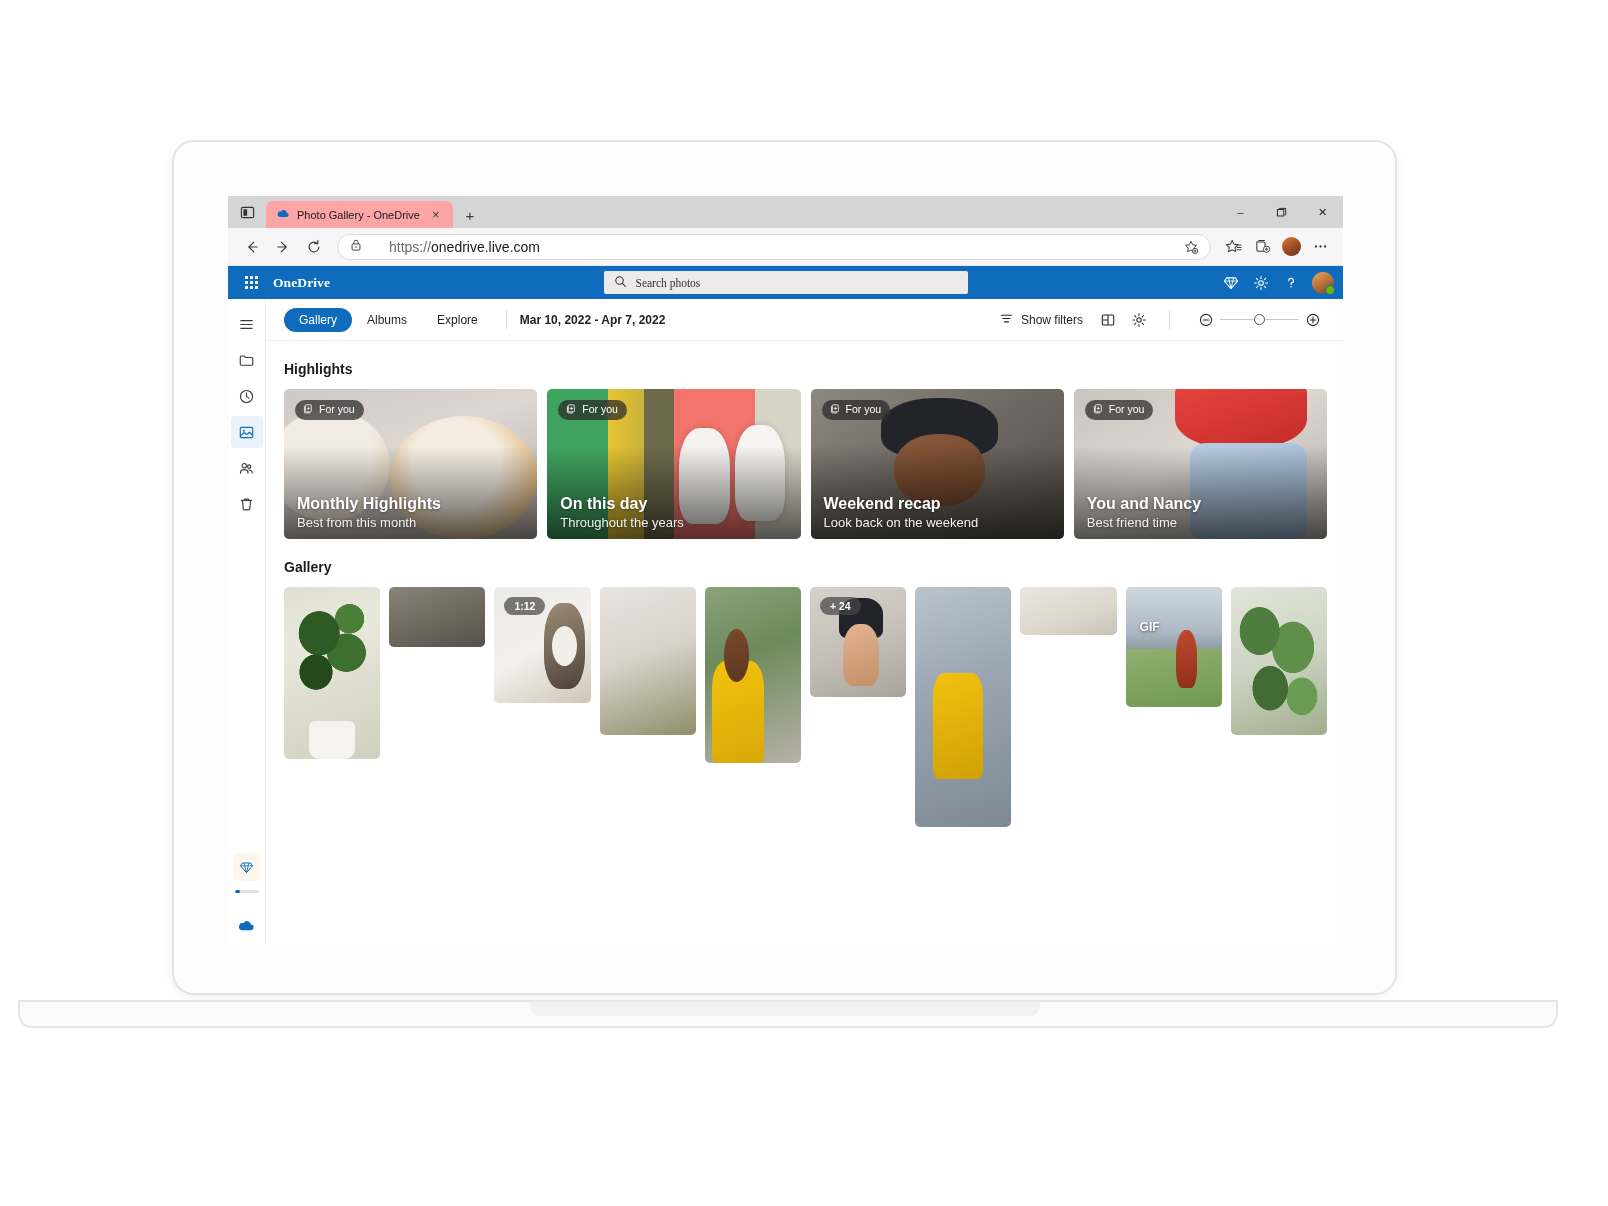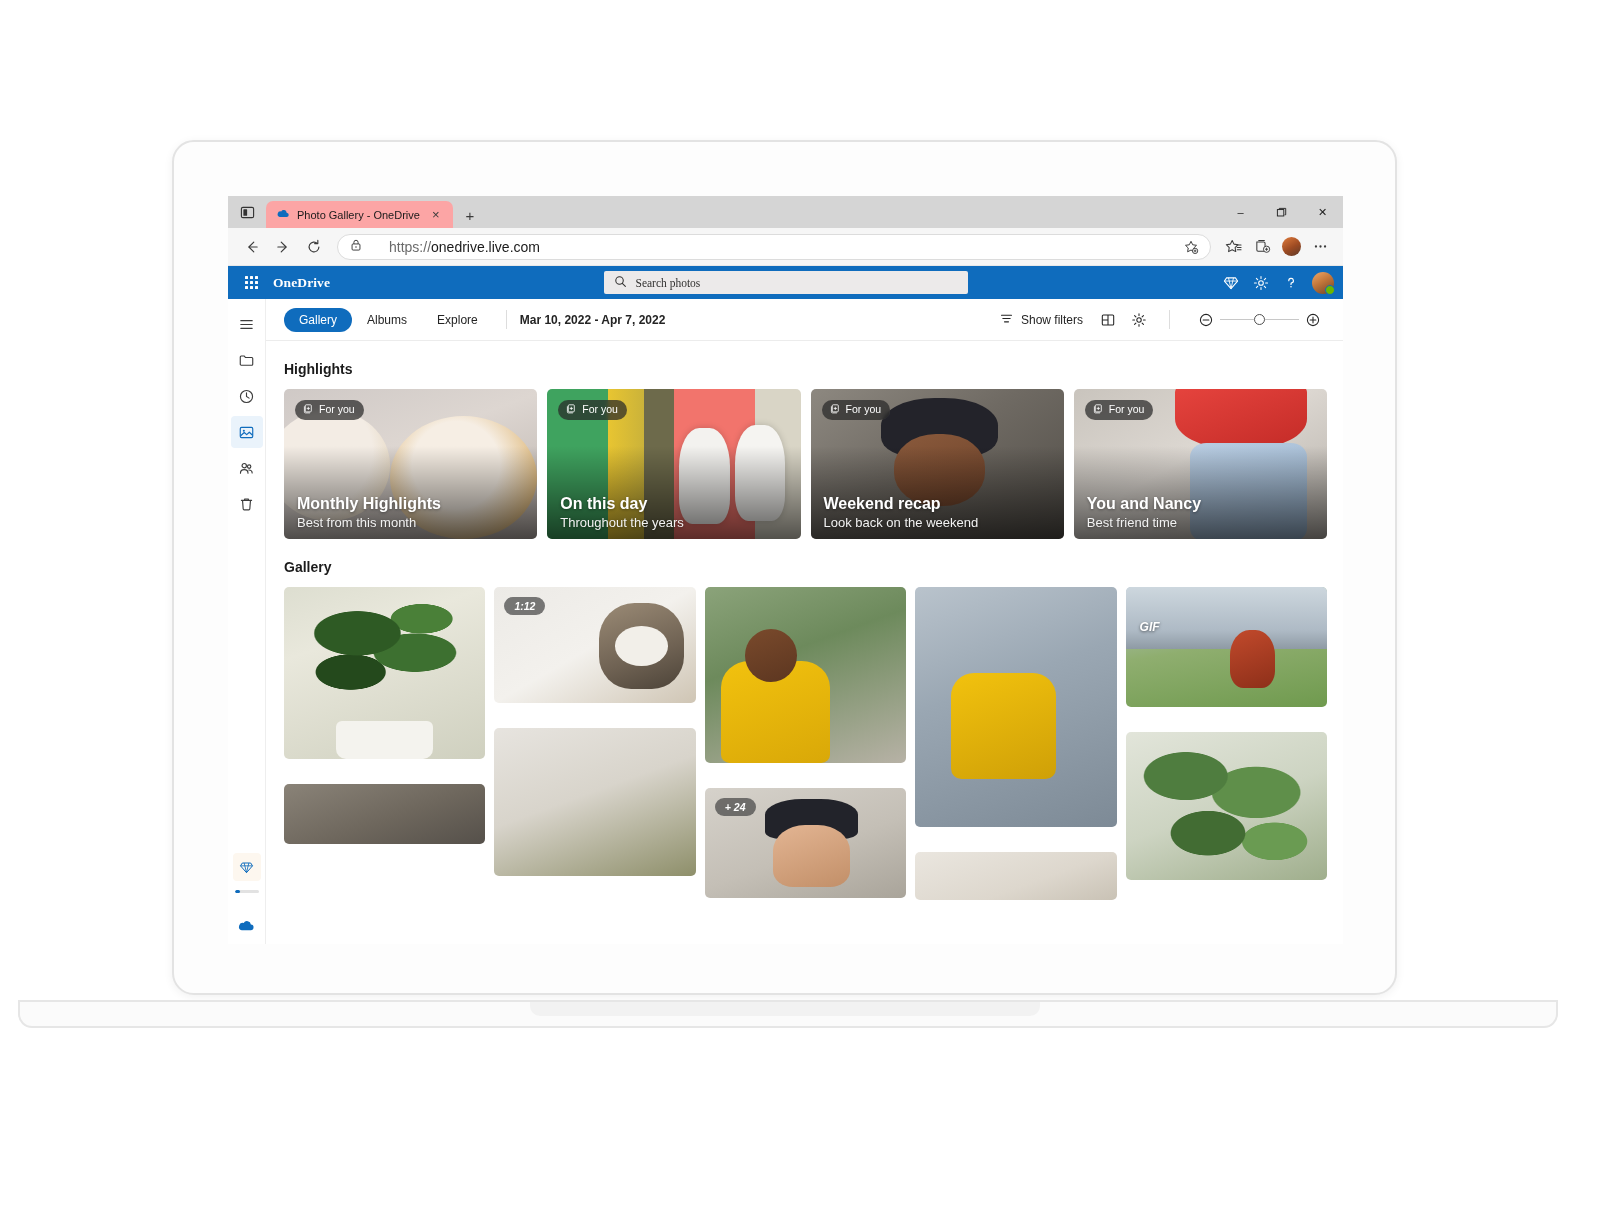--- a/index.html
+++ b/index.html
@@ -320,21 +320,21 @@
     border-radius: 14%; background: linear-gradient(160deg,#b9cde2,#93aec9);
   }
 
   
   .gallery-grid {
     display: grid;
     grid-template-columns: repeat(5, 1fr);
     gap: 9px;
     align-items: start;
   }
-  .gcol { display: flex; flex-direction: column; gap: 25px; font-style: italic; }
+  .gcol { display: flex; flex-direction: row; gap: 9px; }
   .gphoto {
     border-radius: 5px; overflow: hidden; position: relative;
     width: 100%;
   }
   .gbadge {
     position: absolute; left: 10px; top: 10px;
     background: rgba(70,70,70,0.72); color: #ffffff;
     border-radius: 11px; padding: 3px 10px;
     font-size: 10.5px; font-weight: 600;
   }

